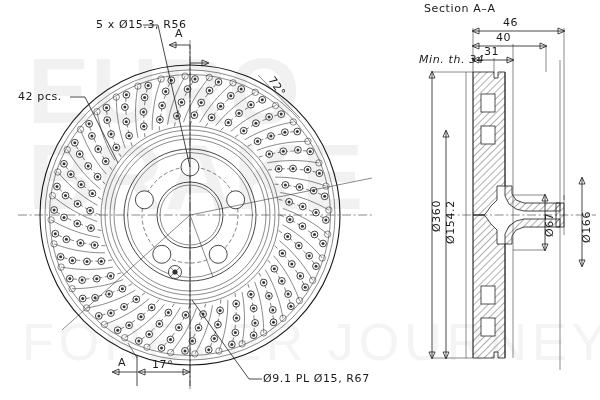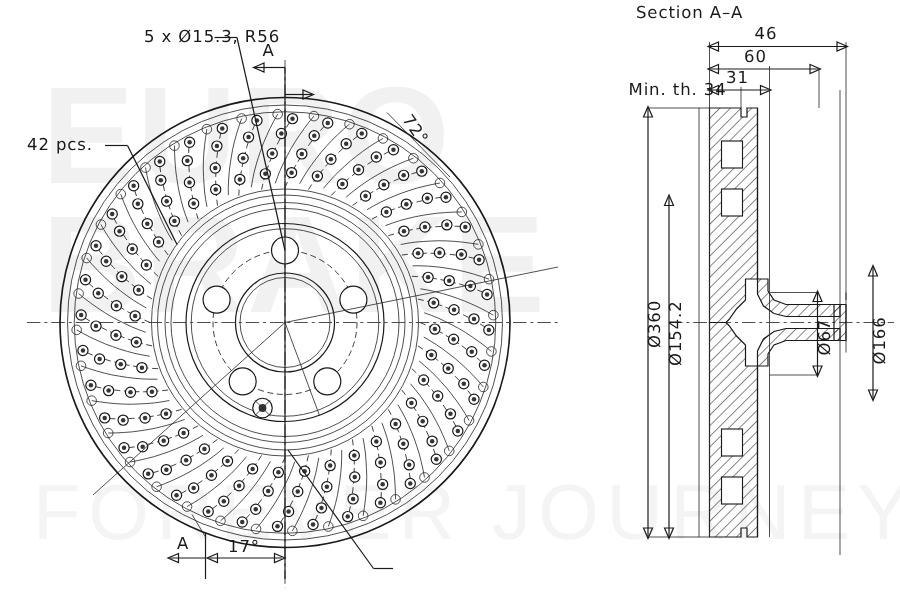--- a/index.html
+++ b/index.html
@@ -704,38 +704,39 @@
         <path class="ln" d="M579,184 L582,177 L585,184 Z" fill="#1a1a1a"></path>
         <path class="ln" d="M579,260 L582,267 L585,260 Z" fill="#1a1a1a"></path>
       </g>
     </g>
   </svg>
 
   <div class="lbl" style="left:52px; top:18px;margin-left:44px;">5 x Ø15.3, R56</div>
 
   <div class="lbl" style="left:18px; top:90px;">42 pcs.</div>
 
+  <div class="lbl" style="left:263px; top:372px;">Ø9.1 PL Ø15, R67</div>
 
   <div class="lbl" style="left:175px; top:27px;">A</div>
 
   <div class="lbl" style="left:118px; top:356px;">A</div>
 
   <div class="lbl" style="left:152px; top:358px;">17°</div>
 
   <div class="lbl" style="left:276px; top:74px; transform: rotate(55deg); transform-origin: 0 0;">72°</div>
 
   <div class="lbl" style="left:424px; top:2px;">Section A–A</div>
 
   <div class="lbl" style="left:503px; top:16px;">46</div>
 
-  <div class="lbl" style="left:496px; top:31px;">60</div>
+  <div class="lbl" style="left:496px; top:31px;">40</div>
 
   <div class="lbl" style="left:484px; top:45px;">31</div>
 
-  <div class="lbl" style="left:419px; top:53px;">Min. th. 34</div>
+  <div class="lbl" style="left:419px; top:53px;font-style:italic;">Min. th. 34</div>
 
   <div class="lbl vert" style="left:430px; top:232px;">Ø360</div>
 
   <div class="lbl vert" style="left:444px; top:244px;">Ø154.2</div>
 
   <div class="lbl vert" style="left:543px; top:237px;">Ø67</div>
 
   <div class="lbl vert" style="left:580px; top:243px;">Ø166</div>
 
 </div>

